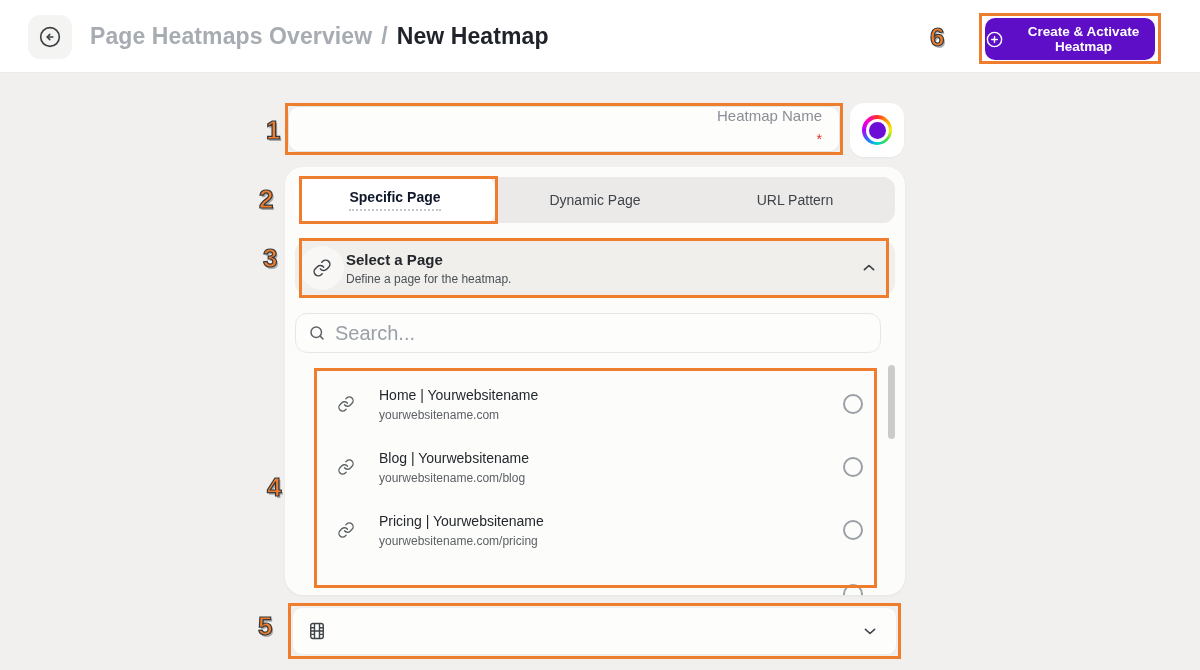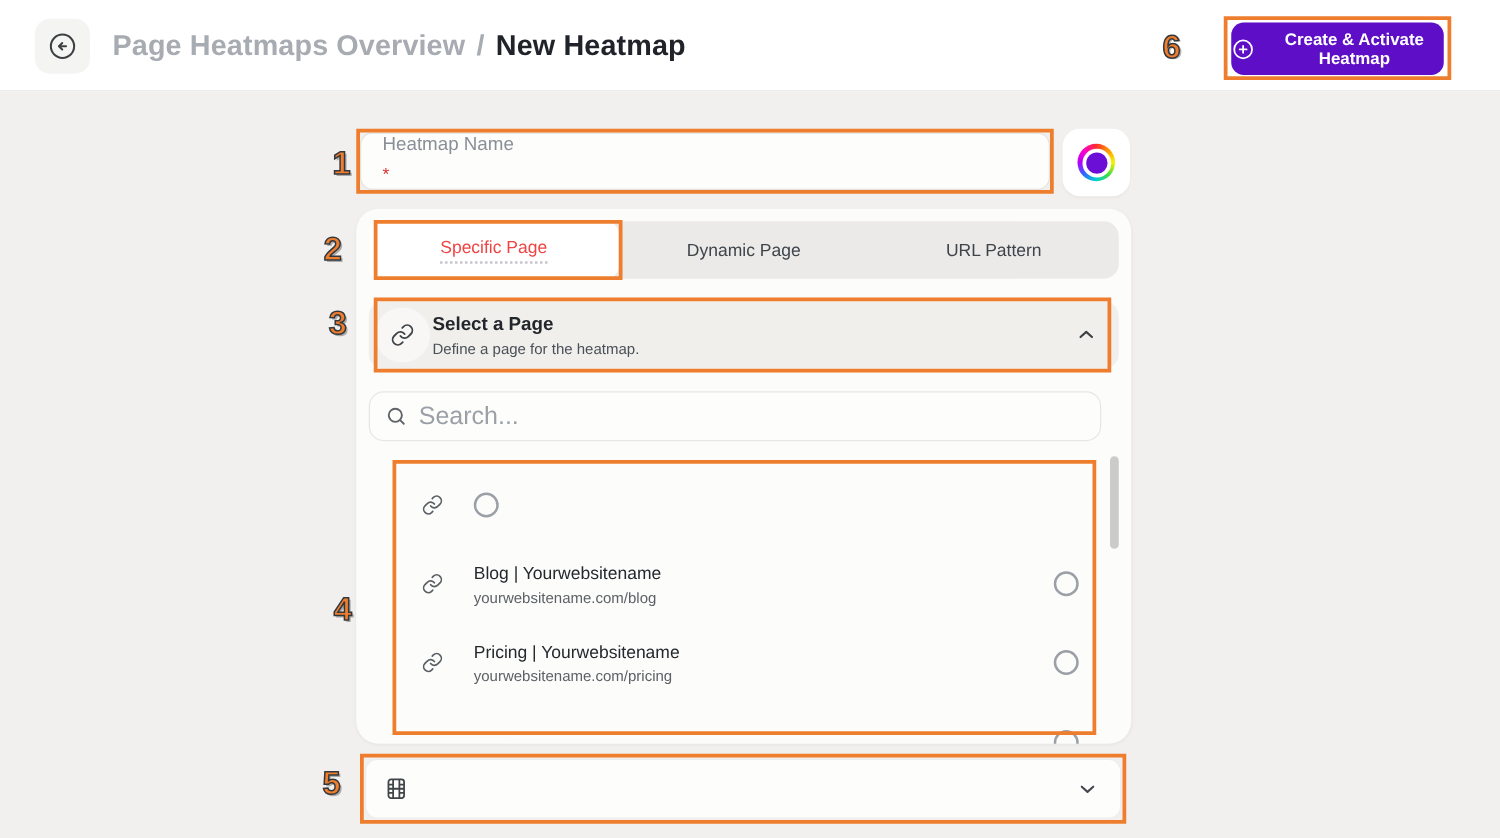--- a/index.html
+++ b/index.html
@@ -33,21 +33,21 @@
     background: #5d0ec6; border-radius: 10px; border: none;
     display: flex; align-items: center; justify-content: center; gap: 8px;
     color: #ffffff; font-size: 13.5px; font-weight: 700; cursor: pointer;
     font-family: "Liberation Sans", sans-serif;
   }
 
   
   .name-input {
     position: absolute; left: 288px; top: 106px; width: 552px; height: 46px;
     background: #fdfdfc; border: 1px solid #e3e2e0; border-radius: 10px;
-    display: flex; align-items: flex-start; padding: 0 17px; gap: 7px;
+    display: flex; align-items: flex-end; padding: 0 17px; gap: 7px;
     font-size: 15px; cursor: text; flex-direction: column;
   }
   .name-placeholder { color: #8a8f97; }
   .required-star { color: #e03131; font-size: 14px; }
   .color-swatch {
     position: absolute; left: 850px; top: 103px; width: 54px; height: 54px;
     background: #ffffff; border-radius: 14px; display: flex;
     align-items: center; justify-content: center; cursor: pointer;
     box-shadow: 0 1px 2px rgba(0,0,0,0.04);
   }
@@ -70,21 +70,21 @@
   }
   .tabbar {
     position: absolute; left: 10px; top: 10px; width: 600px; height: 46px;
     background: #ebeae8; border-radius: 12px; display: flex;
   }
   .tab {
     flex: 1; display: flex; align-items: center; justify-content: center;
     font-size: 14px; color: #3f444b; font-weight: 500; cursor: pointer;
   }
   .tab.active {
-    background: #ffffff; border-radius: 10px; color: #ef4444; font-weight: 400;
+    background: #ffffff; border-radius: 10px; color: #0f172a; font-weight: 700;
   }
   .tab.active .tab-label { border-bottom: 2px dotted #c9c5cf; padding-bottom: 4px; }
 
   .select-row {
     position: absolute; left: 10px; top: 74px; width: 600px; height: 54px;
     background: #f0efec; border-radius: 12px; display: flex; align-items: center;
     padding: 0 16px 0 5px; cursor: pointer;
   }
   .select-icon-circle {
     width: 44px; height: 44px; border-radius: 50%; background: #f8f7f6;
@@ -237,20 +237,24 @@
       <input type="text" placeholder="Search..." style="">
     </div>
 
     <div class="page-item" style="top:206px">
       <span>
         <svg width="18" height="18" viewBox="0 0 24 24" fill="none" stroke="#5b6065" stroke-width="1.8" stroke-linecap="round" stroke-linejoin="round">
           <path d="M10 13a5 5 0 0 0 7.54.54l2.5-2.5a5 5 0 0 0-7.07-7.07l-1.2 1.19"></path>
           <path d="M14 11a5 5 0 0 0-7.54-.54l-2.5 2.5a5 5 0 0 0 7.07 7.07l1.19-1.19"></path>
         </svg>
       </span>
+      <div class="page-texts">
+        <span class="page-title">Home | Yourwebsitename</span>
+        <span class="page-url">yourwebsitename.com</span>
+      </div>
       <span class="radio"></span>
     </div>
 
     <div class="page-item" style="top:269px">
       <span>
         <svg width="18" height="18" viewBox="0 0 24 24" fill="none" stroke="#5b6065" stroke-width="1.8" stroke-linecap="round" stroke-linejoin="round">
           <path d="M10 13a5 5 0 0 0 7.54.54l2.5-2.5a5 5 0 0 0-7.07-7.07l-1.2 1.19"></path>
           <path d="M14 11a5 5 0 0 0-7.54-.54l-2.5 2.5a5 5 0 0 0 7.07 7.07l1.19-1.19"></path>
         </svg>
       </span>

